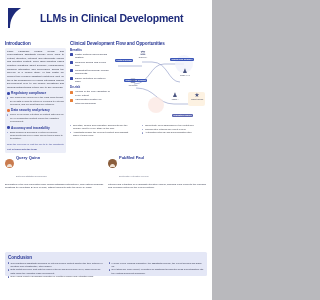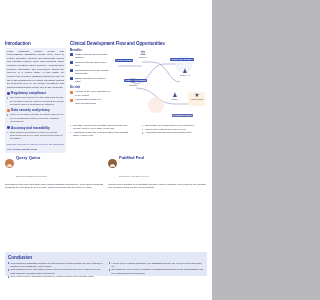--- a/index.html
+++ b/index.html
@@ -38,20 +38,26 @@
   .concl{position:absolute;left:5px;top:252px;width:202px;height:24px;background:#e4e7f6;border-radius:1.5px;padding:2.5px 3px;box-sizing:border-box;}
   .cl{font-size:2.3px;color:#343850;line-height:1.4;margin:.5px 0;padding-left:2.6px;position:relative;}
   .cl:before{content:"";position:absolute;left:0;top:.9px;width:1.3px;height:1.3px;border-radius:50%;background:#5a64b0;}
   .foot{position:absolute;left:0;top:279px;width:212px;height:21px;}
 </style>
 </head>
 <body>
 
 <div id="poster">
 
+  <div class="hdr">
+    <svg class="logo" viewBox="0 0 18 22">
+      <path d="M1 1 H14 C6 6 3 13 3 21 H1 Z" fill="#1d2a7a"></path>
+    </svg>
+    <div class="title">LLMs in Clinical Development</div>
+  </div>
 
   <div class="col-l">
     <div class="sect-h">Introduction</div>
     <div class="panel" style="position:relative;padding:2px;box-sizing:border-box;width:61px;">
       <div class="body-txt">Large Language Models (LLMs) and conversational assistants provide novel ways to extract, structure, interpret and interrogate clinical and scientific content. Their rapid adoption raises practical questions about accuracy, programming, workflow integration and governance across the lifecycle of a clinical study. In this poster we present two focused assistant prototypes built on top of the Transformer of Human Intensified Clinical Development LLM to aid clinical operations and medical writing teams in their day-to-day workload.</div>
 
       <div class="sub-h">
         <span class="dot"></span>
         <span>Regulatory compliance</span>
       </div>

